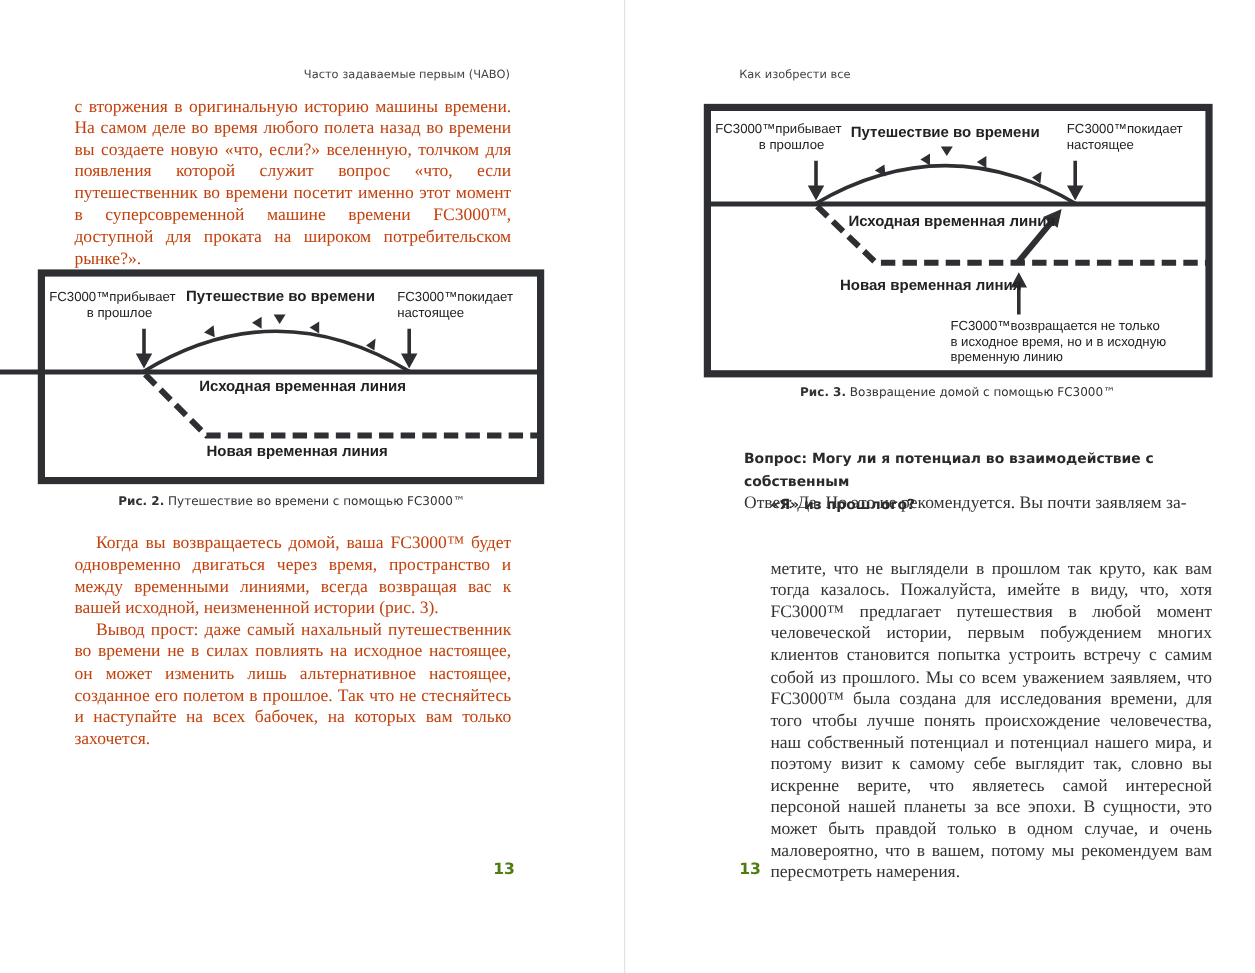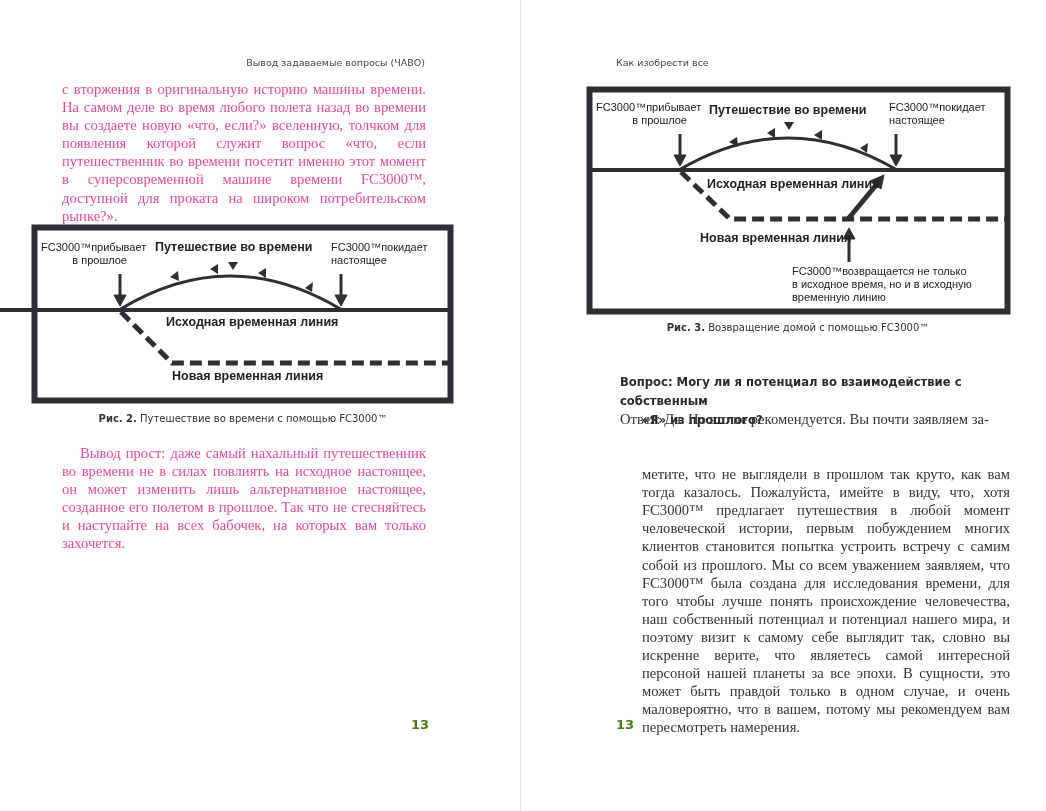--- a/index.html
+++ b/index.html
@@ -1,41 +1,41 @@
 <!DOCTYPE html>
 <html><head>
 <meta charset="utf-8">
 <style>
   html, body { margin:0; padding:0; background:#ffffff; }
   body { width:1046px; height:811px; position:relative; overflow:hidden; font-family:"DejaVu Serif", serif; color:#3a3a3a; }
   .divider { position:absolute; left:520px; top:0; width:1px; height:811px; background:#e2e2e2; }
   .running-head { position:absolute; font-family:"DejaVu Sans", sans-serif; font-size:9.5px; color:#444; top:57px; }
   .rh-left { right:621px; text-align:right; }
   .rh-right { left:616px; }
-  .body-text { position:absolute; font-family:"Liberation Serif", serif; font-size:14.6px; line-height:18.1px; color:#ec4899; text-align:justify; }
+  .body-text { position:absolute; font-family:"Liberation Serif", serif; font-size:14.6px; line-height:18.1px; color:#c2410c; text-align:justify; }
   .body-text p { margin:0; }
   .indent { text-indent:18px; }
   .pn { position:absolute; top:717px; font-family:"DejaVu Sans", sans-serif; font-size:13px; font-weight:bold; color:#4d7c0f; }
   .caption { position:absolute; font-family:"DejaVu Sans", sans-serif; font-size:10px; color:#333; text-align:center; }
   .caption b { font-weight:bold;margin-top:30px; }
   svg text { font-family:"Liberation Sans", sans-serif; }
   .lbl { font-size:11px; fill:#222; }
   .ttl { font-size:12.5px; font-weight:bold; fill:#222; }
   .q { position:absolute; left:620px; top:373px; width:390px; font-family:"DejaVu Sans", sans-serif; font-size:11.6px; font-weight:bold; line-height:19px; color:#2a2a2a; }
   .q .cont { padding-left:22px; display:block; }
   .ans { position:absolute; left:620px; top:410px; width:390px; font-family:"Liberation Serif", serif; font-size:14.6px; line-height:18.1px; color:#333; text-align:justify; }
   .ans .first { display:block; }
   .ans .rest { display:block; padding-left:22px;margin-top:37px; }
 </style>
 </head>
 <body>
 
 <div class="divider"></div>
 
-<div class="running-head rh-left">Вывод задаваемые вопросы (ЧАВО)</div>
+<div class="running-head rh-left">Часто задаваемые первым (ЧАВО)</div>
 
 <div class="body-text" style="left:62px; top:80px; width:364px;">
   <p>с вторжения в оригинальную историю машины времени. На самом деле во время любого полета назад во времени вы создаете новую «что, если?» вселенную, толчком для появления которой служит вопрос «что, если путешественник во времени посетит именно этот момент в суперсовременной машине времени FC3000™, доступной для проката на широком потребительском рынке?».</p>
 </div>
 
 <svg style="position:absolute; left:0; top:224px;" width="460" height="180" viewBox="0 0 460 180">
   <rect x="34.5" y="3.5" width="416" height="173" fill="none" stroke="#2d2f33" stroke-width="6"></rect>
   <line x1="0" y1="86" x2="451" y2="86" stroke="#2d2f33" stroke-width="4"></line>
   <path d="M119 86 Q230 18 342 86" fill="none" stroke="#2d2f33" stroke-width="3"></path>
   <g fill="#2d2f33">
@@ -59,20 +59,21 @@
   <text class="lbl" x="127" y="40" text-anchor="end">в прошлое</text>
   <text class="lbl" x="331" y="27">FC3000™покидает</text>
   <text class="lbl" x="331" y="40">настоящее</text>
   <text class="ttl" x="166" y="102">Исходная временная линия</text>
   <text class="ttl" x="172" y="156">Новая временная линия</text>
 </svg>
 
 <div class="caption" style="left:34px; top:413px; width:418px;"><b>Рис. 2.</b><span> Путешествие во времени с помощью FC3000™</span></div>
 
 <div class="body-text" style="left:62px; top:444px; width:364px;">
+  <p class="indent">Когда вы возвращаетесь домой, ваша FC3000™ будет одновременно двигаться через время, пространство и между временными линиями, всегда возвращая вас к вашей исходной, неизмененной истории (рис. 3).</p>
   <p class="indent">Вывод прост: даже самый нахальный путешественник во времени не в силах повлиять на исходное настоящее, он может изменить лишь альтернативное настоящее, созданное его полетом в прошлое. Так что не стесняйтесь и наступайте на всех бабочек, на которых вам только захочется.</p>
 </div>
 
 <div class="pn" style="left:411px;">13</div>
 
 <div class="running-head rh-right">Как изобрести все</div>
 
 <svg style="position:absolute; left:585px; top:86px;" width="428" height="230" viewBox="0 0 428 230">
   <rect x="4.5" y="3.5" width="418" height="222" fill="none" stroke="#2d2f33" stroke-width="6"></rect>
   <line x1="4" y1="84" x2="423" y2="84" stroke="#2d2f33" stroke-width="4"></line>

